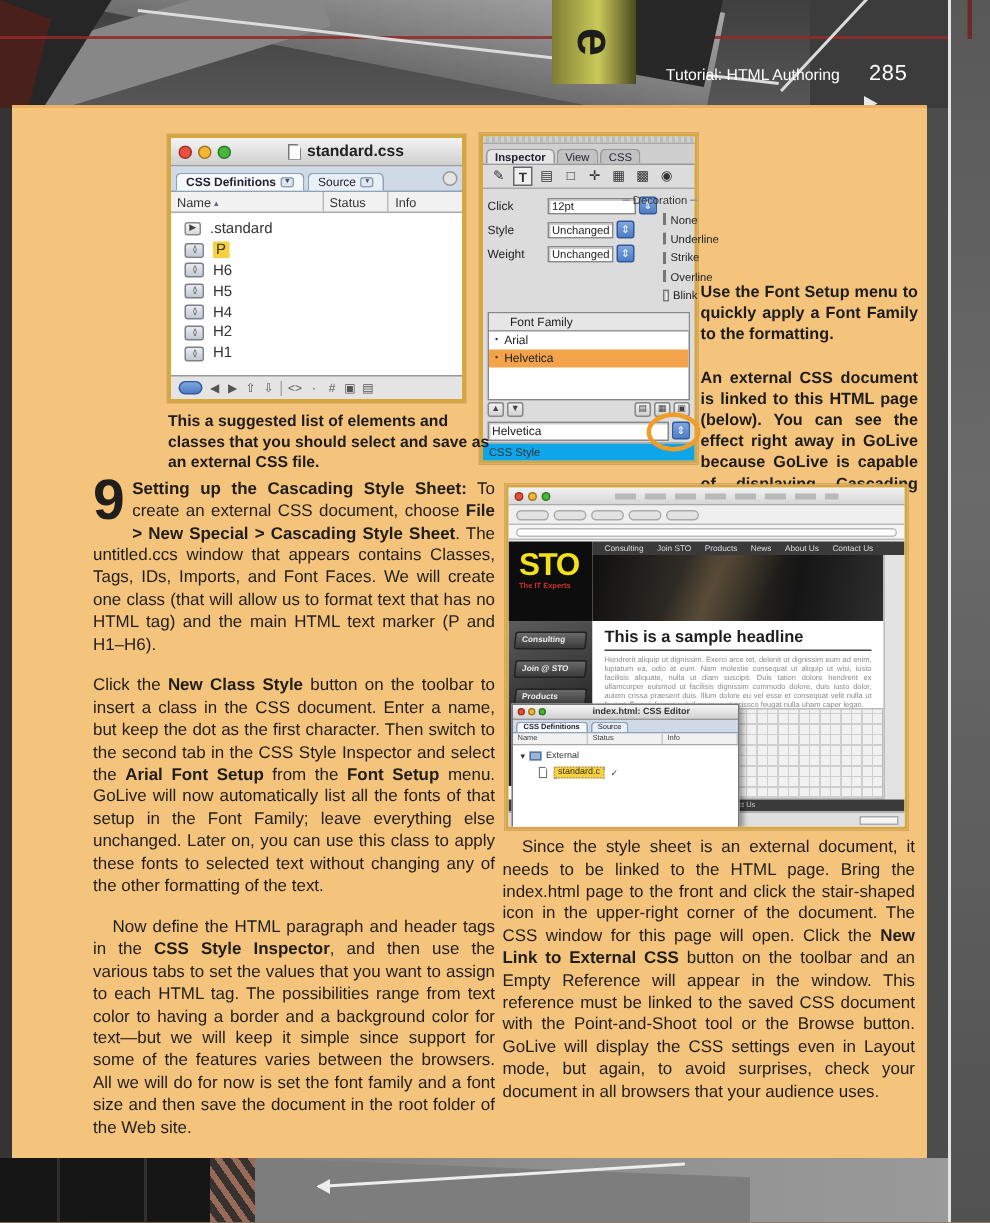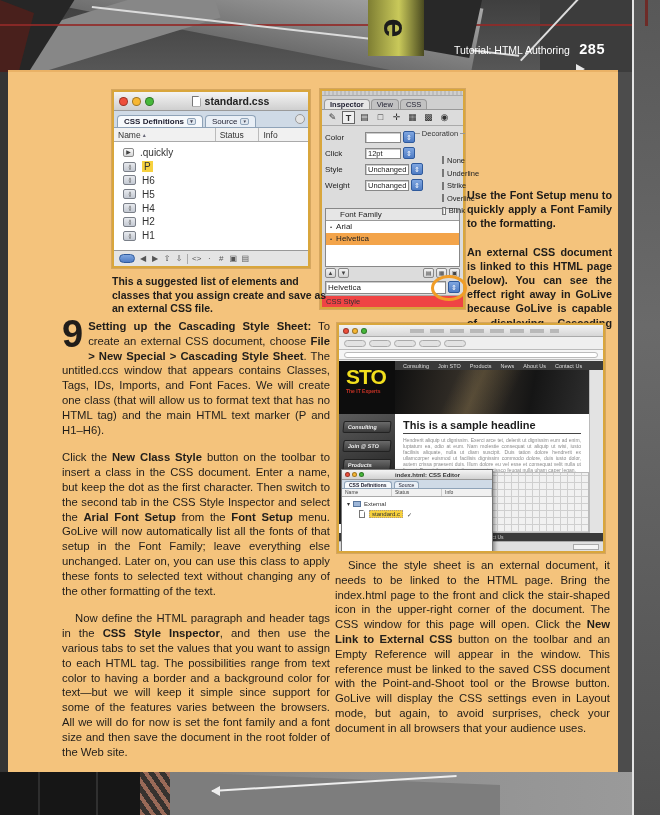--- a/index.html
+++ b/index.html
@@ -32,21 +32,21 @@
   .bgbot-scratch2 { left:96px; top:772px; width:2px; height:43px; background:#303030; }
   .bgbot-stripes { left:140px; top:772px; width:30px; height:43px; background:repeating-linear-gradient(55deg,#9a6a58 0 4px,#37322f 4px 9px); }
   .bgbot-wedge { left:170px; top:772px; width:330px; height:43px; background:#7d7d7d; clip-path:polygon(0 0,100% 30%,100% 100%,0 100%); }
   .bgbot-line { left:212px; top:790px; width:245px; height:2px; background:#ededed; transform:rotate(-3.5deg); transform-origin:left center; }
   .bgbot-arrow { left:206px; top:786px; width:0; height:0; border:5px solid transparent; border-right:9px solid #ededed; }
   .leftsliver { left:0; top:72px; width:8px; height:700px; background:#343434; }
 
   
   .pghead { position:absolute; top:40px; left:0; width:605px; text-align:right; color:#fff; z-index:2; }
   .pghead .t { font-size:10.5px; }
-  .pghead .n { font-size:14.5px; font-weight:bold; margin-left:5px; letter-spacing:.5px; }
+  .pghead .n { font-size:14.5px; font-weight:normal; margin-left:15px; letter-spacing:.5px; }
 
   
   .panel { position:absolute; left:8px; top:70px; width:610px; height:702px; background:#f4c37c; border-top:2px solid #eab266; z-index:1; }
   .panel .abs { position:absolute;justify-content:space-between; }
 
   
   .shot { border:2px solid #d9a63c; background:#ececec; box-shadow:0 0 0 1px rgba(120,80,10,.25); }
 
   
   .cssw { left:104px; top:18px; width:198px; height:178px; display:flex; flex-direction:column; font-family:"Liberation Sans",sans-serif; }
@@ -80,40 +80,40 @@
   .insp .tabs { height:14px; display:flex; align-items:flex-end; padding:1px 2px 0 2px; gap:1px; background:#cfcfcf; border-bottom:1px solid #999; }
   .insp .tab { font-size:7.5px; padding:0 5px; border-radius:4px 4px 0 0; background:#c2c2c2; border:1px solid #999; border-bottom:none; }
   .insp .tab.active { background:#e6e6e6; font-weight:bold; }
   .insp .icons { height:17px; display:flex; align-items:center; gap:3px; padding:0 4px; border-bottom:1px solid #aaa; }
   .iico { width:13px; height:13px; font-size:9px; line-height:12px; text-align:center; color:#333; }
   .iico.sel { border:1px solid #666; background:#efefef; font-weight:bold; }
   .insp .form { position:relative; height:85px; padding:3px 0 0 3px; }
   .frow { height:16px; display:flex; align-items:center; }
   .flabel { width:40px; font-size:8px; color:#222; }
   .finput { height:11px; background:#fff; border:1px solid #888; box-shadow:inset 1px 1px 0 #ccc; font-size:7.5px; padding:0 2px; color:#222; line-height:10px; }
-  .w36 { width:36px; } .w44 { width:44px; }
+  .w36 { width:59px; } .w44 { width:44px; }
   .stepper { width:12px; height:12px; margin-left:2px; background:linear-gradient(#7fa6e0,#4f7cc4); border:1px solid #2f5a9c; border-radius:2px; color:#fff; font-size:7px; line-height:11px; text-align:center; }
   .deco { position:absolute; left:93px; top:3px; width:50px; }
-  .decohead { font-size:7.5px; color:#333; display:flex; align-items:center; gap:2px; margin-bottom:16px; }
+  .decohead { font-size:7.5px; color:#333; display:flex; align-items:center; gap:2px; margin-bottom:2px; }
   .decohead:before,.decohead:after { content:""; flex:1; height:1px; background:#999; }
   .decorow { height:12.6px; display:flex; align-items:center; gap:3px;padding-left:27px; }
   .chk { width:8px; height:8px; background:#fff; border:1px solid #777; box-shadow:inset 1px 1px 0 #ccc; }
   .decorow span { font-size:7.5px; color:#222; }
   .ftable { height:62px; margin:0 3px; border:1px solid #888; background:#fff; display:flex; flex-direction:column; }
   .fthead { height:12px; background:#e6e6e6; border-bottom:1px solid #999; font-size:8px; color:#222; padding:0 4px 0 14px; line-height:12px; }
   .ftrow { height:12px; display:flex; align-items:center; gap:4px; font-size:8px; color:#222; padding:0 4px; }
   .ftrow .bullet { font-size:6px; color:#333; }
   .ftrow.sel { background:#f3a44a; }
   .insp .btnrow { height:13px; display:flex; align-items:center; padding:0 3px; gap:2px; }
   .sqbtn { width:11px; height:10px; background:linear-gradient(#f2f2f2,#d2d2d2); border:1px solid #888; border-radius:2px; font-size:6px; line-height:9px; text-align:center; color:#444; }
   .btnrow .spacer { flex:1; }
   .fieldrow { height:16px; display:flex; align-items:center; padding:0 3px; position:relative; }
   .fieldrow .finput { flex:1; height:13px; font-size:8px; line-height:12px; }
   .orangecircle { position:absolute; right:-4px; top:-5px; width:36px; height:26px; border:3px solid #f09d28; border-radius:50%; }
-  .insp .status { flex:1; border-top:1px solid #aaa; font-size:7.5px; color:#333; padding:1px 4px; background:#ef4444; }
+  .insp .status { flex:1; border-top:1px solid #aaa; font-size:7.5px; color:#333; padding:1px 4px; background:#0ea5e9; }
 
   
   .caption { left:104px; top:203px; width:222px; font-size:10.5px; line-height:13.5px; font-weight:bold; color:#1e1c1a; }
   .sidenote { left:459px; top:116px; width:145px; font-size:10.8px; line-height:14.2px; font-weight:bold; color:#1e1c1a; text-align:justify; }
   .sidenote p + p { margin-top:14px; }
 
   
   .article { left:54px; top:247px; width:268px; font-size:11.3px; line-height:14.8px; color:#201d1a; text-align:justify; }
   .article p + p { margin-top:13px; }
   .dropcap { float:left; font-size:38px; font-weight:bold; line-height:29px; margin:1px 5px 0 0; }
@@ -235,21 +235,21 @@
         <span class="c c1">
             <span>Name</span>
             <span class="sortg">▴</span>
           </span>
         <span class="c c2">Status</span>
         <span class="c c3">Info</span>
       </div>
       <div class="list">
         <div class="cssrow">
           <span class="discl">▶</span>
-          <span>.quickly</span>
+          <span>.standard</span>
         </div>
         <div class="cssrow">
           <span class="tagico">⟨⟩</span>
           <span class="hlname">P</span>
         </div>
         <div class="cssrow">
           <span class="tagico">⟨⟩</span>
           <span>H6</span>
         </div>
         <div class="cssrow">
@@ -296,25 +296,20 @@
         <span class="iico sel">T</span>
         <span class="iico">▤</span>
         <span class="iico">□</span>
         <span class="iico">✛</span>
         <span class="iico">▦</span>
         <span class="iico">▩</span>
         <span class="iico">◉</span>
       </div>
       <div class="form">
         <div class="frow">
-          <span class="flabel">Color</span>
-          <span class="finput w36"></span>
-          <span class="stepper">⇕</span>
-        </div>
-        <div class="frow">
           <span class="flabel">Click</span>
           <span class="finput w36">12pt</span>
           <span class="stepper">⇕</span>
         </div>
         <div class="frow">
           <span class="flabel">Style</span>
           <span class="finput w44">Unchanged</span>
           <span class="stepper">⇕</span>
         </div>
         <div class="frow">
@@ -366,21 +361,21 @@
         <span class="sqbtn">▣</span>
       </div>
       <div class="fieldrow">
         <span class="finput">Helvetica</span>
         <span class="stepper">⇕</span>
         <span class="orangecircle"></span>
       </div>
       <div class="status">CSS Style</div>
     </div>
 
-    <div class="abs caption">This a suggested list of elements and classes that you assign create and save as an external CSS file.</div>
+    <div class="abs caption">This a suggested list of elements and classes that you should select and save as an external CSS file.</div>
 
     <div class="abs sidenote">
       <p>Use the Font Setup menu to quickly apply a Font Family to the formatting.</p>
       <p>An external CSS document is linked to this HTML page (below). You can see the effect right away in GoLive because GoLive is capable of displaying Cascading Style Sheets.</p>
     </div>
 
     <div class="abs article">
       <p><span class="dropcap">9</span><span><span class="b">Setting up the Cascading Style Sheet:</span><span> To create an external CSS document, choose </span><span class="b">File &gt; New Special &gt; Cascading Style Sheet</span><span>. The untitled.ccs window that appears contains Classes, Tags, IDs, Imports, and Font Faces. We will create one class (that will allow us to format text that has no HTML tag) and the main HTML text marker (P and H1–H6).</span></span></p>
       <p><span>Click the </span><span class="b">New Class Style</span><span> button on the toolbar to insert a class in the CSS document. Enter a name, but keep the dot as the first character. Then switch to the second tab in the CSS Style Inspector and select the </span><span class="b">Arial Font Setup</span><span> from the </span><span class="b">Font Setup</span><span> menu. GoLive will now automatically list all the fonts of that setup in the Font Family; leave everything else unchanged. Later on, you can use this class to apply these fonts to selected text without changing any of the other formatting of the text.</span></p>
       <p style="text-indent:13px;"><span>Now define the HTML paragraph and header tags in the </span><span class="b">CSS Style Inspector</span><span>, and then use the various tabs to set the values that you want to assign to each HTML tag. The possibilities range from text color to having a border and a background color for text—but we will keep it simple since support for some of the features varies between the browsers. All we will do for now is set the font family and a font size and then save the document in the root folder of the Web site.</span></p>

